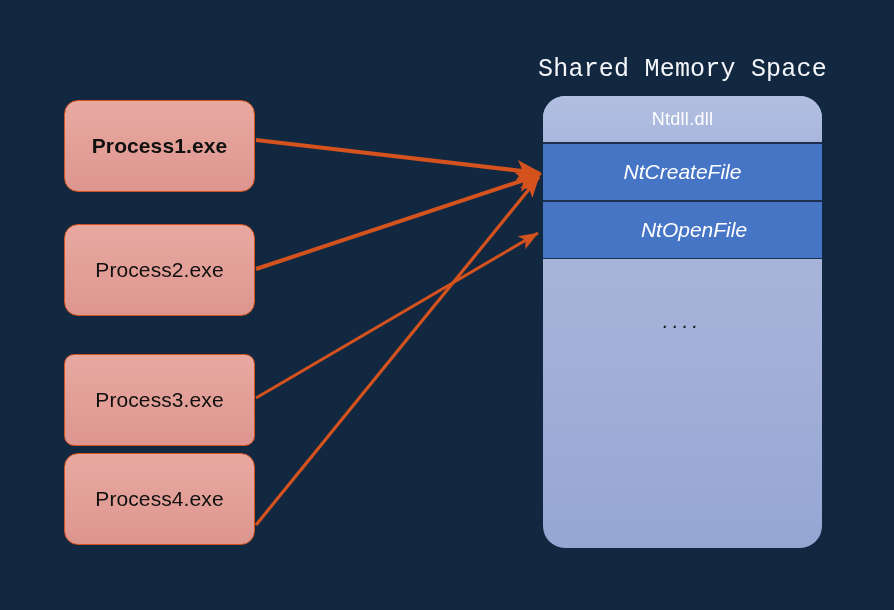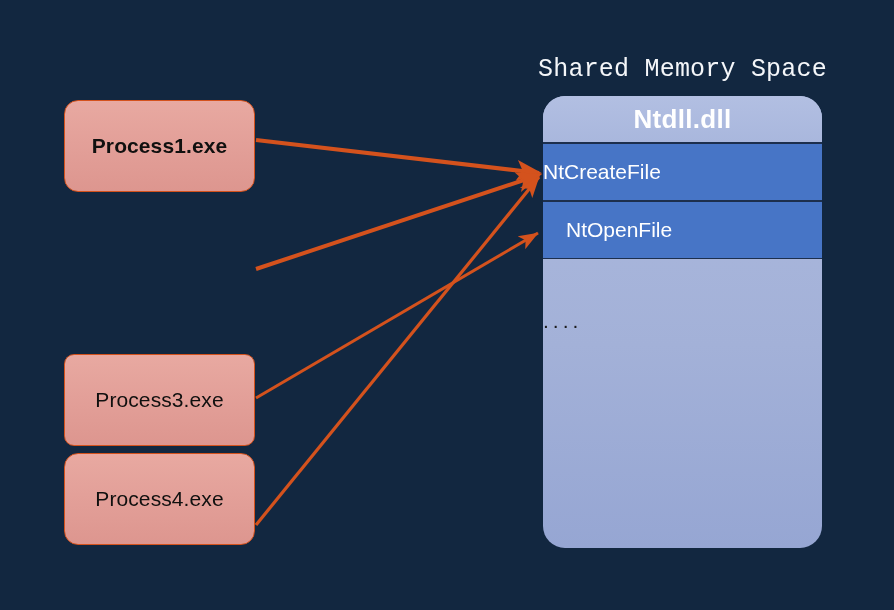--- a/index.html
+++ b/index.html
@@ -67,34 +67,35 @@
     overflow: hidden;
     background: linear-gradient(180deg, #adbade 0%, #a3b1d8 55%, #96a6d3 100%);
     z-index: 2;
   }
   #dll-header {
     height: 46px;
     display: flex;
     align-items: center;
     justify-content: center;
     color: #ffffff;
-    font-size: 26px;
-    font-weight: bold;
+    font-size: 18px;
+    font-weight: normal;
     letter-spacing: 0.3px;
     background: linear-gradient(180deg, #b2bfe2 0%, #a9b7dd 100%);
     border-bottom: 1px solid #1d2f4d;
     text-align: right;
   }
   .mem-row {
     box-sizing: border-box;
     display: flex;
     align-items: center;
-    justify-content: flex-start;
+    justify-content: center;
     color: #ffffff;
     font-size: 21px;
+    font-style: italic;
   }
   .mem-row.filled {
     background: #4775c6;
     border-top: 1px solid #1d2f4d;
     border-bottom: 1px solid #1d2f4d;
   }
   .mem-row.empty {
     background: transparent;
     color: #1a1a1a;
   }
@@ -116,20 +117,23 @@
     pointer-events: none;
   }
 </style>
 </head>
 <body>
 
 <div id="stage">
 
   <div class="process-box p1">
     <span>Process1.exe</span>
+  </div>
+  <div class="process-box p2">
+    <span>Process2.exe</span>
   </div>
   <div class="process-box p3">
     <span>Process3.exe</span>
   </div>
   <div class="process-box p4">
     <span>Process4.exe</span>
   </div>
 
   <div id="memory-title">Shared Memory Space</div>
 

